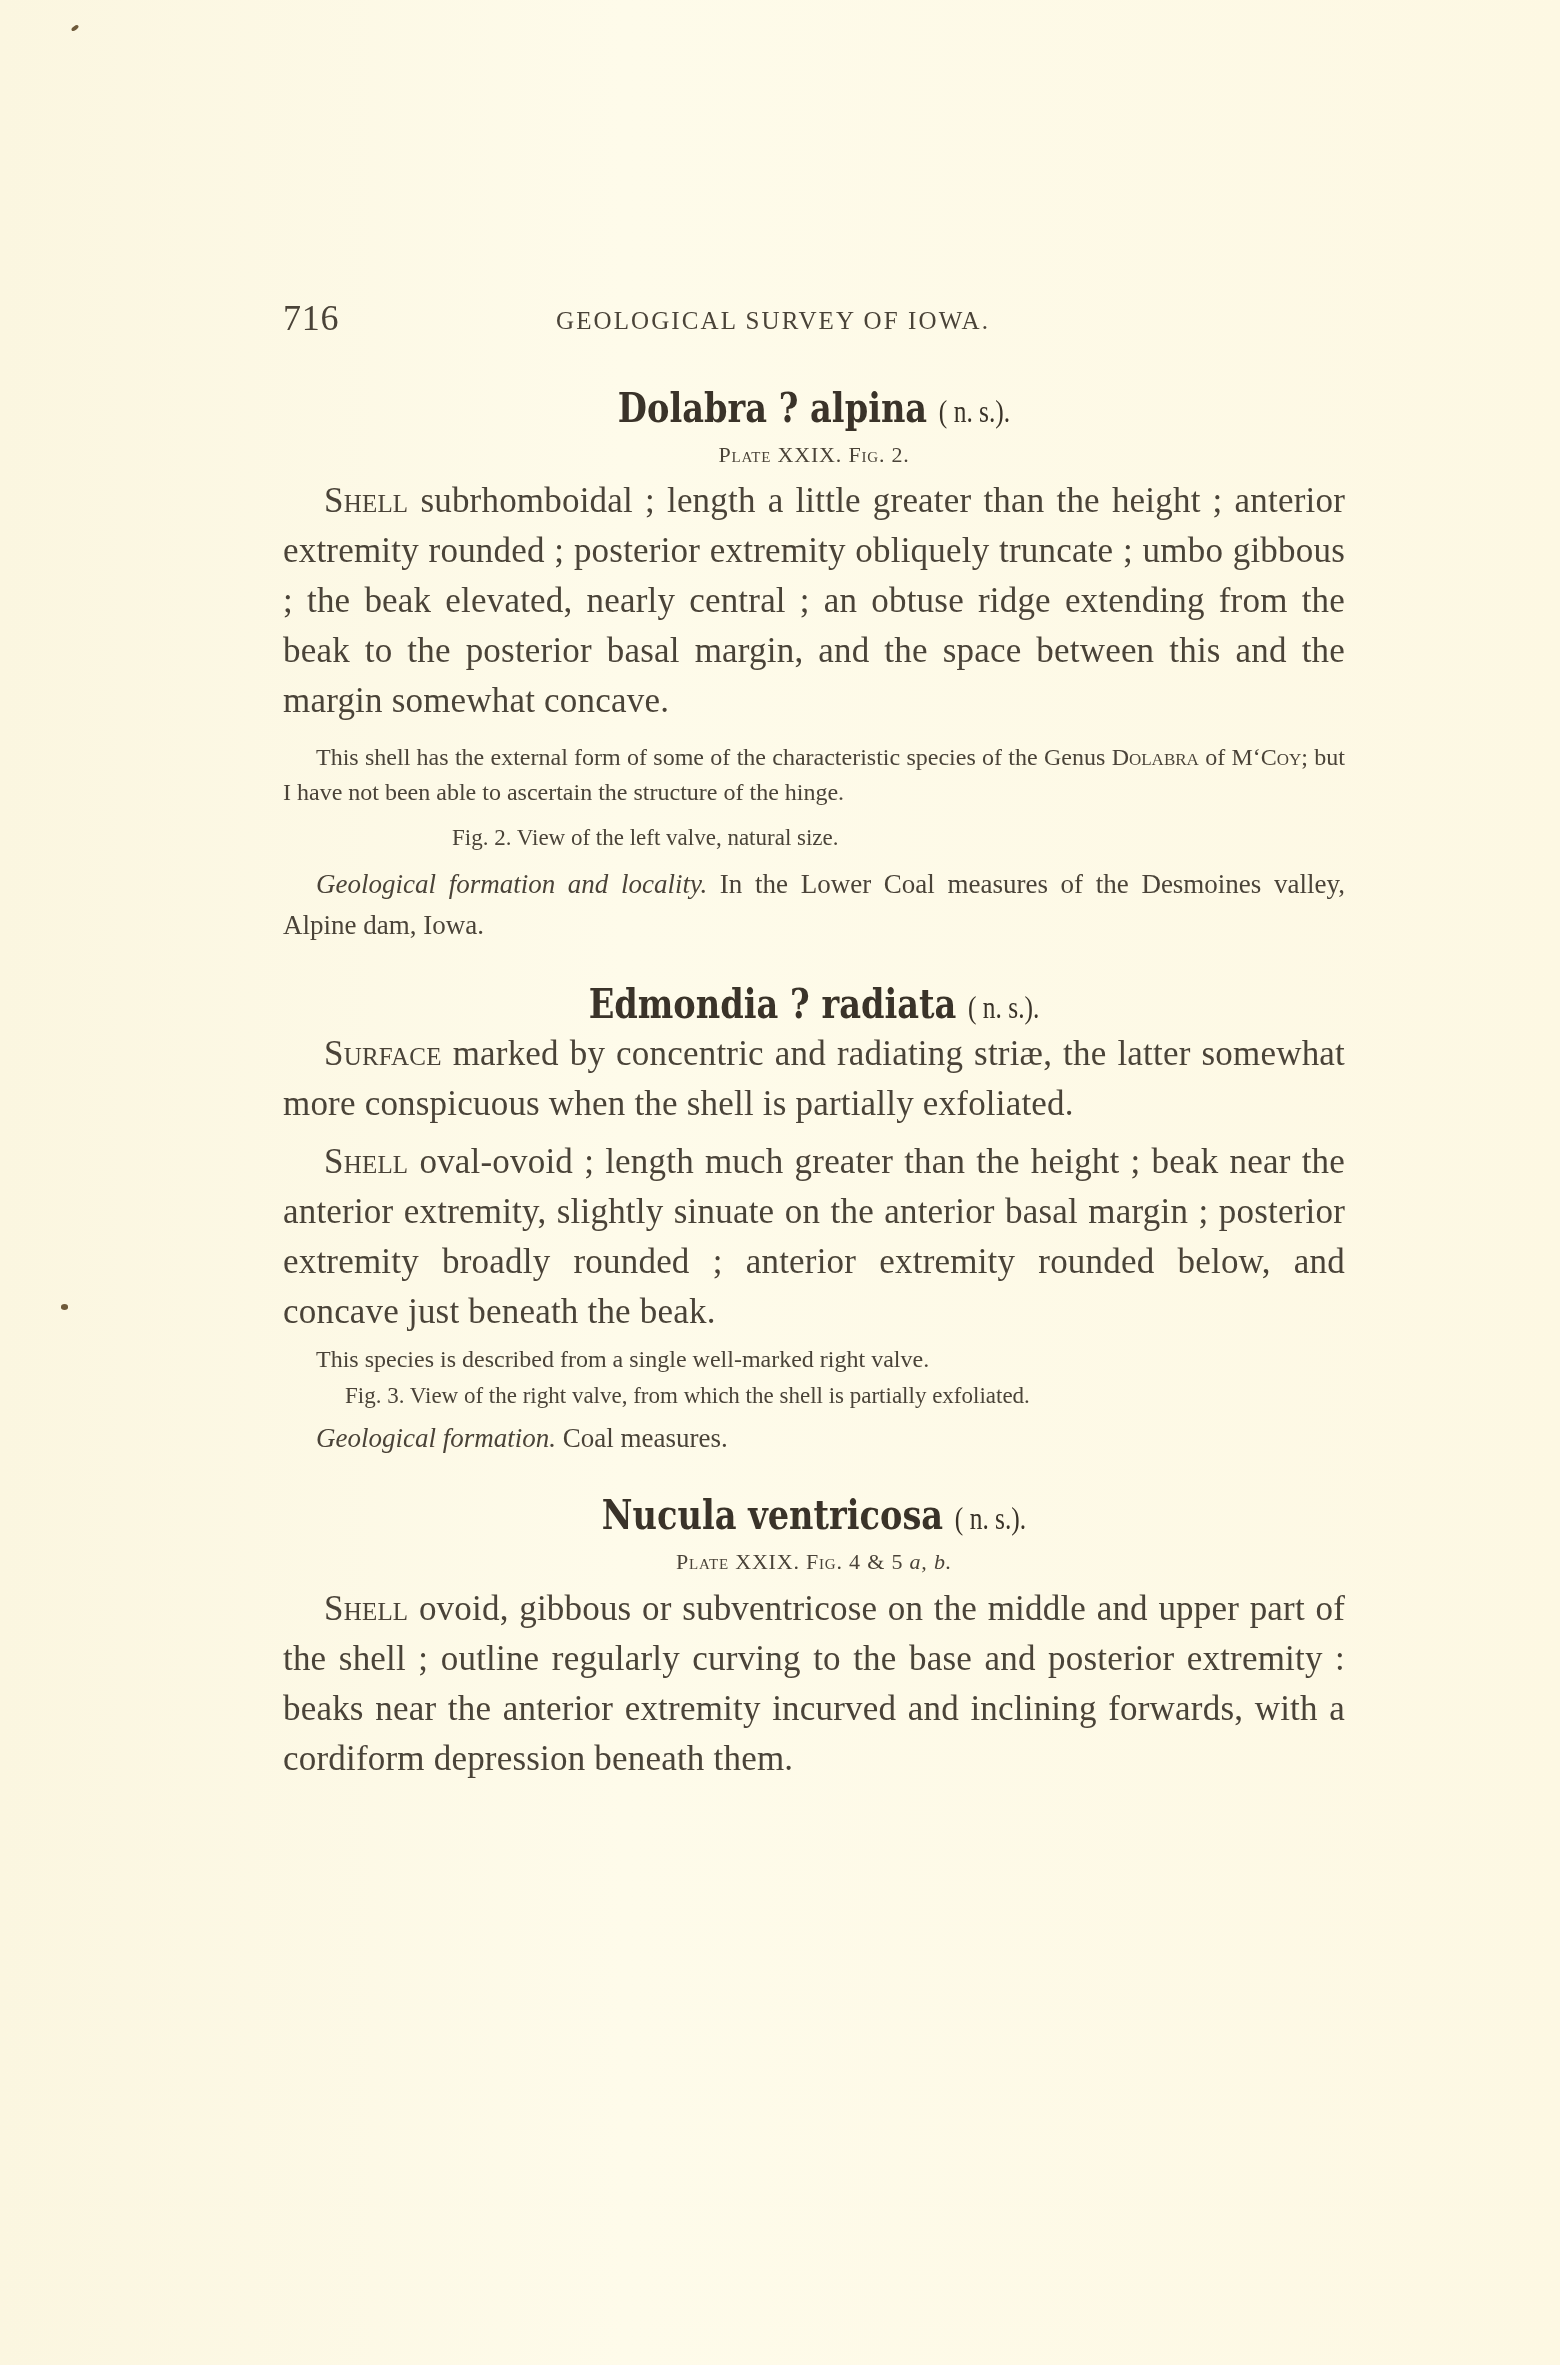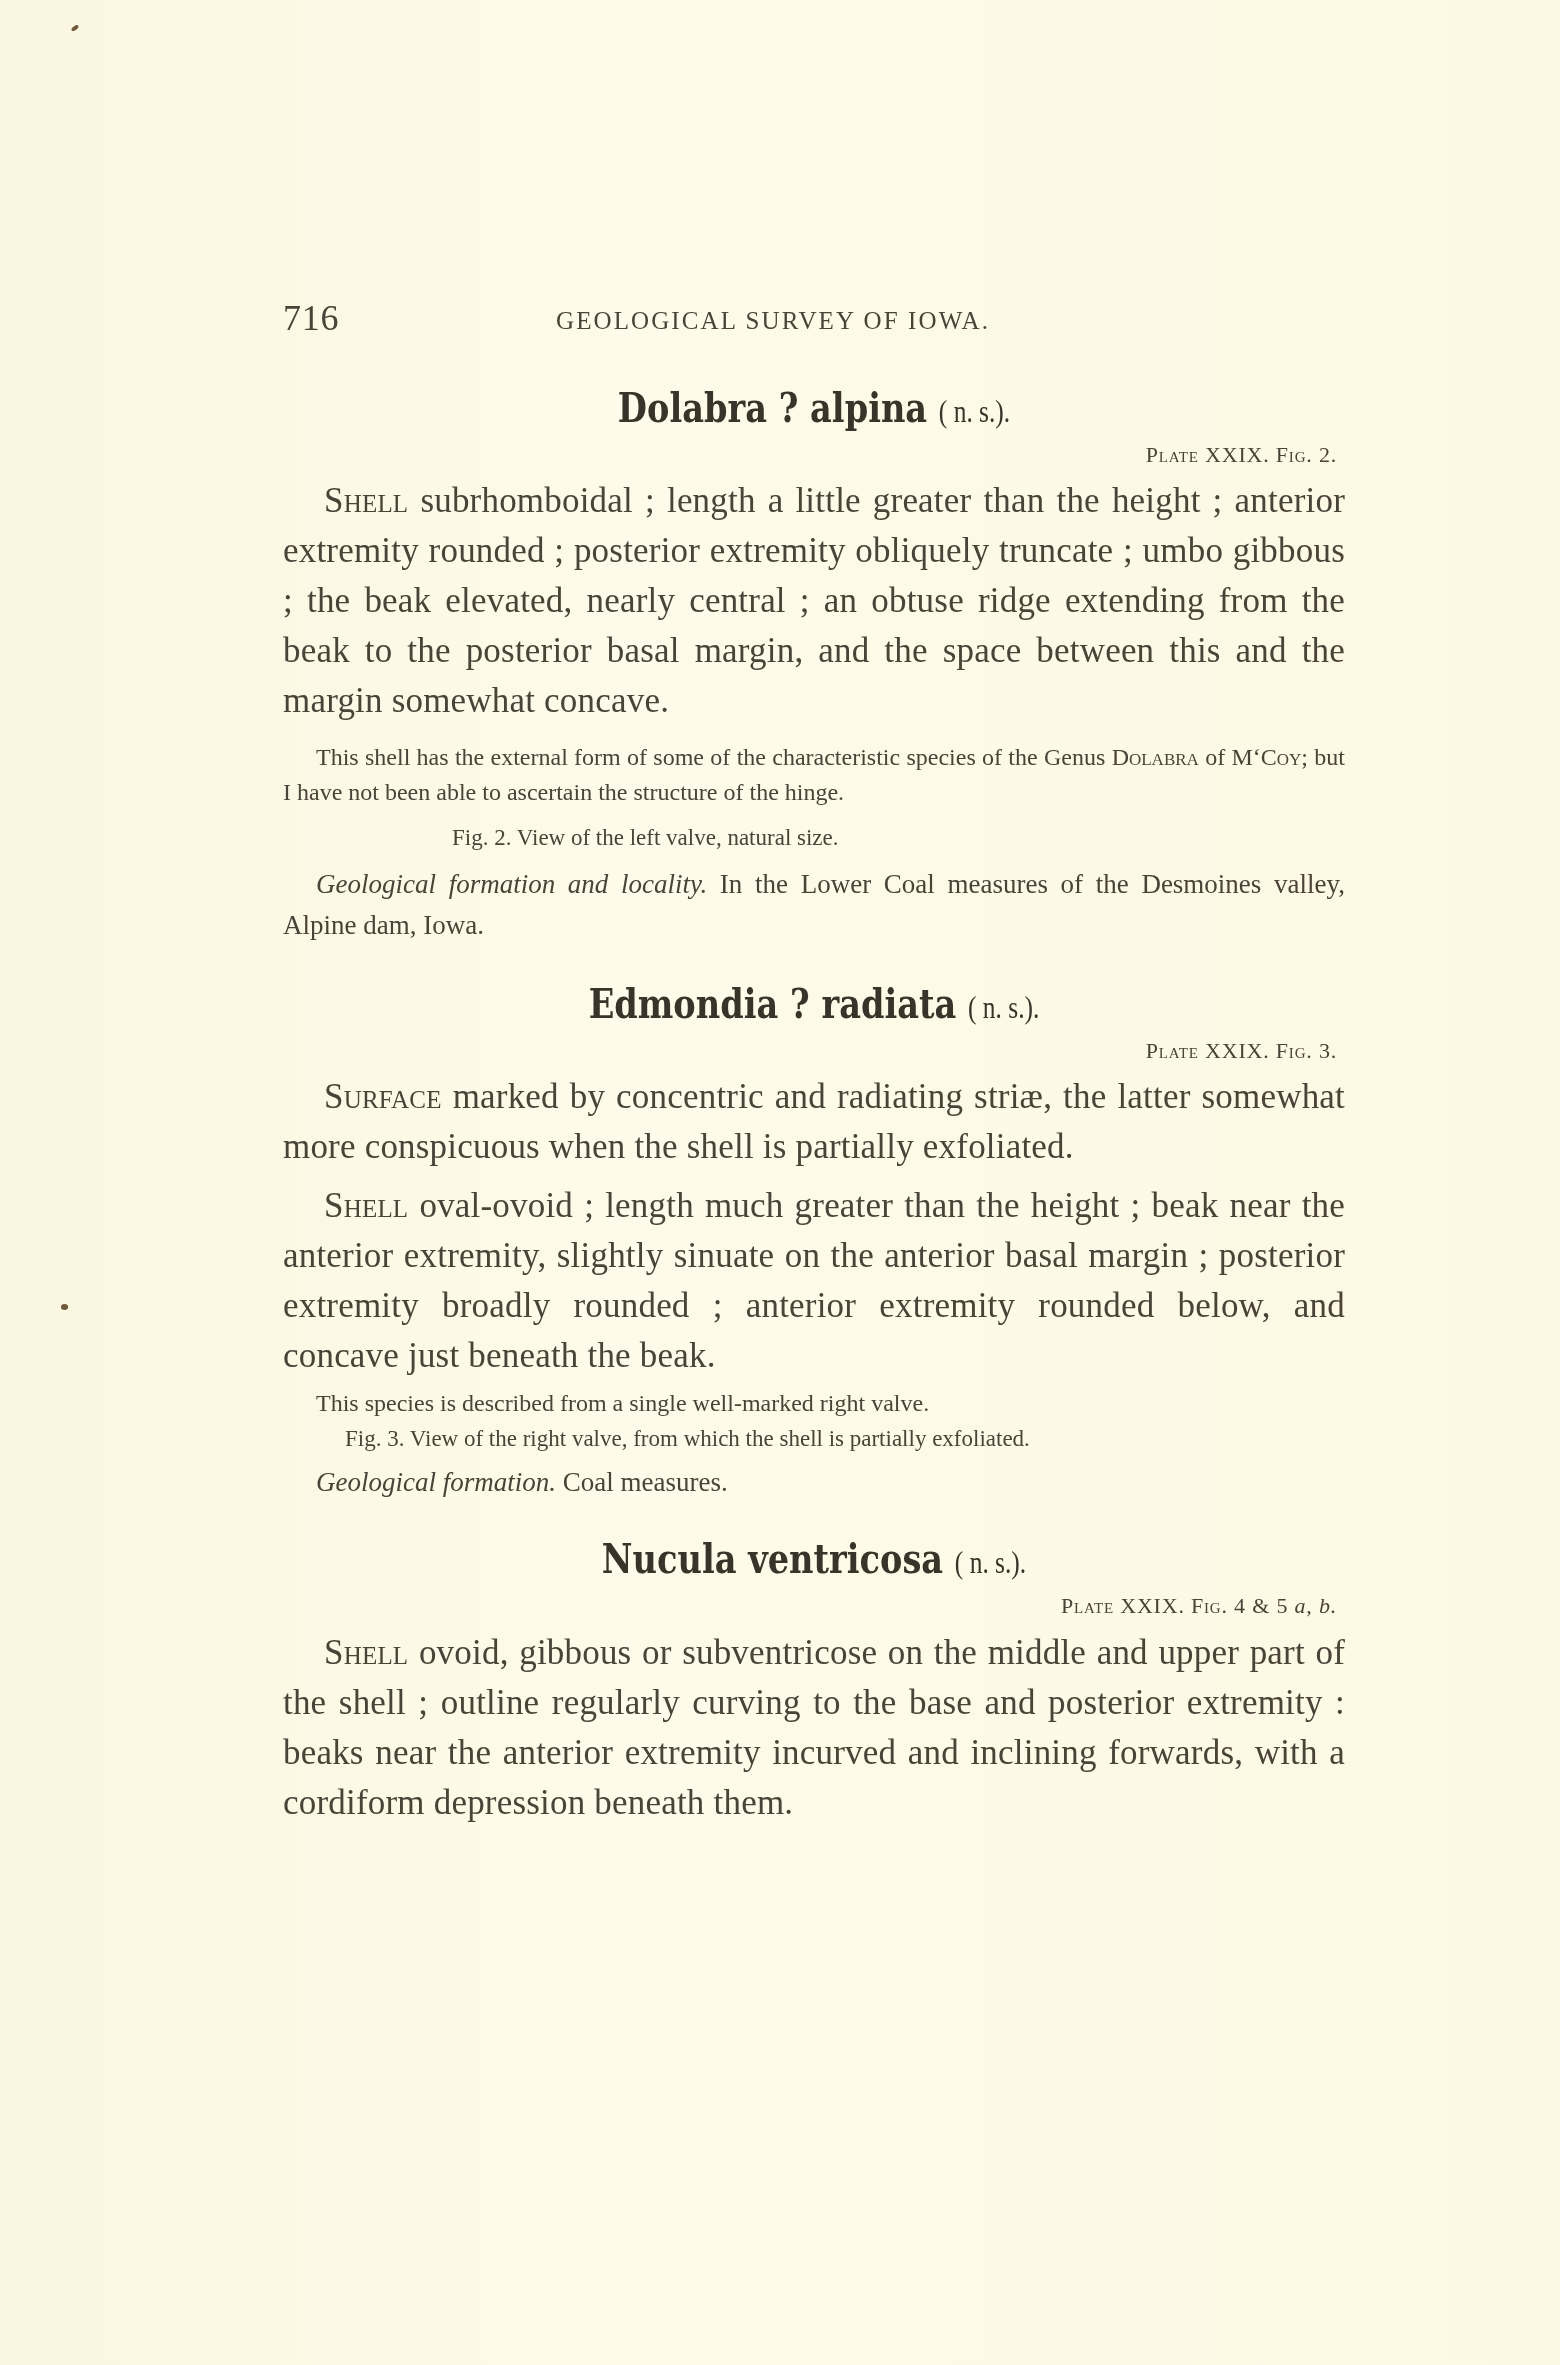--- a/index.html
+++ b/index.html
@@ -15,21 +15,21 @@
   .page { position: absolute; left: 283px; top: 297px; width: 1062px; }
   .running-head { position: relative; height: 50px; text-align: right; }
   .page-num { position: absolute; left: 0; top: 0; font-size: 36px; letter-spacing: 0.8px; }
   .head-title { position: absolute; left: 273px; top: 10px; font-size: 25px; letter-spacing: 2.1px; }
   .title {
     text-align: center; font-weight: bold; font-size: 41px; letter-spacing: 0;
     color: #3a3329; margin: 0; line-height: 1;
     font-family: "DejaVu Serif", serif; transform: scaleX(0.82); transform-origin: center;
   }
   .title .ns { font-weight: normal; font-size: 31px; font-family: "Liberation Serif", serif; }
-  .plate { text-align: right; font-size: 22px; letter-spacing: 0.8px; margin: 8px; }
+  .plate { text-align: center; font-size: 22px; letter-spacing: 0.8px; margin: 8px; }
   .sc { font-variant: small-caps; }
   p.body {
     margin: 0; font-size: 35px; line-height: 50px; text-align: justify;
     text-indent: 41px; letter-spacing: 0.2px;
   }
   p.note {
     margin: 0; font-size: 24px; line-height: 35px; text-align: justify; text-indent: 33px;
   }
   p.fig { margin: 4px; font-size: 23px; line-height: 33px; }
   p.geo { margin: 0; font-size: 27px; line-height: 41px; text-align: justify; text-indent: 33px; }
@@ -60,23 +60,20 @@
     <p class="note" style="margin-top:13.2px;"><span>This shell has the external form of some of the characteristic species of the Genus </span><span class="sc">Dolabra</span><span> of M‘</span><span class="sc">Coy</span><span>; but I have not been able to ascertain the structure of the hinge.</span></p>
     <p class="fig" style="margin-top:11.6px;padding-left:165px;">Fig. 2. View of the left valve, natural size.</p>
     <p class="geo" style="margin-top:10px;"><i>Geological formation and locality.</i><span> In the Lower Coal measures of the Desmoines valley, Alpine dam, Iowa.</span></p>
   </section>
 
   <section>
     <h2 class="title" style="margin-top:38px;">
       <span>Edmondia ? radiata</span>
       <span class="ns">( n. s.).</span>
     </h2>
-    <p class="plate" style="margin-top:13.2px;">
-      <span class="sc">Plate</span><span> XXIX.  </span><span class="sc">Fig</span><span>. 3.</span>
-    </p>
     <p class="body" style="margin-top:3.3px;"><span class="sc">Surface</span><span> marked by concentric and radiating striæ, the latter somewhat more conspicuous when the shell is partially exfoliated.</span></p>
     <p class="body" style="margin-top:8.3px;"><span class="sc">Shell</span><span> oval-ovoid ; length much greater than the height ; beak near the anterior extremity, slightly sinuate on the anterior basal margin ; posterior extremity broadly rounded ; anterior extremity rounded below, and concave just beneath the beak.</span></p>
     <p class="note" style="margin-top:5px;">This species is described from a single well-marked right valve.</p>
     <p class="fig" style="margin-top:1.7px;padding-left:58px;">Fig. 3. View of the right valve, from which the shell is partially exfoliated.</p>
     <p class="geo" style="margin-top:6.6px;"><i>Geological formation.</i><span> Coal measures.</span></p>
   </section>
 
   <section>
     <h2 class="title" style="margin-top:36px;">
       <span>Nucula ventricosa</span>

